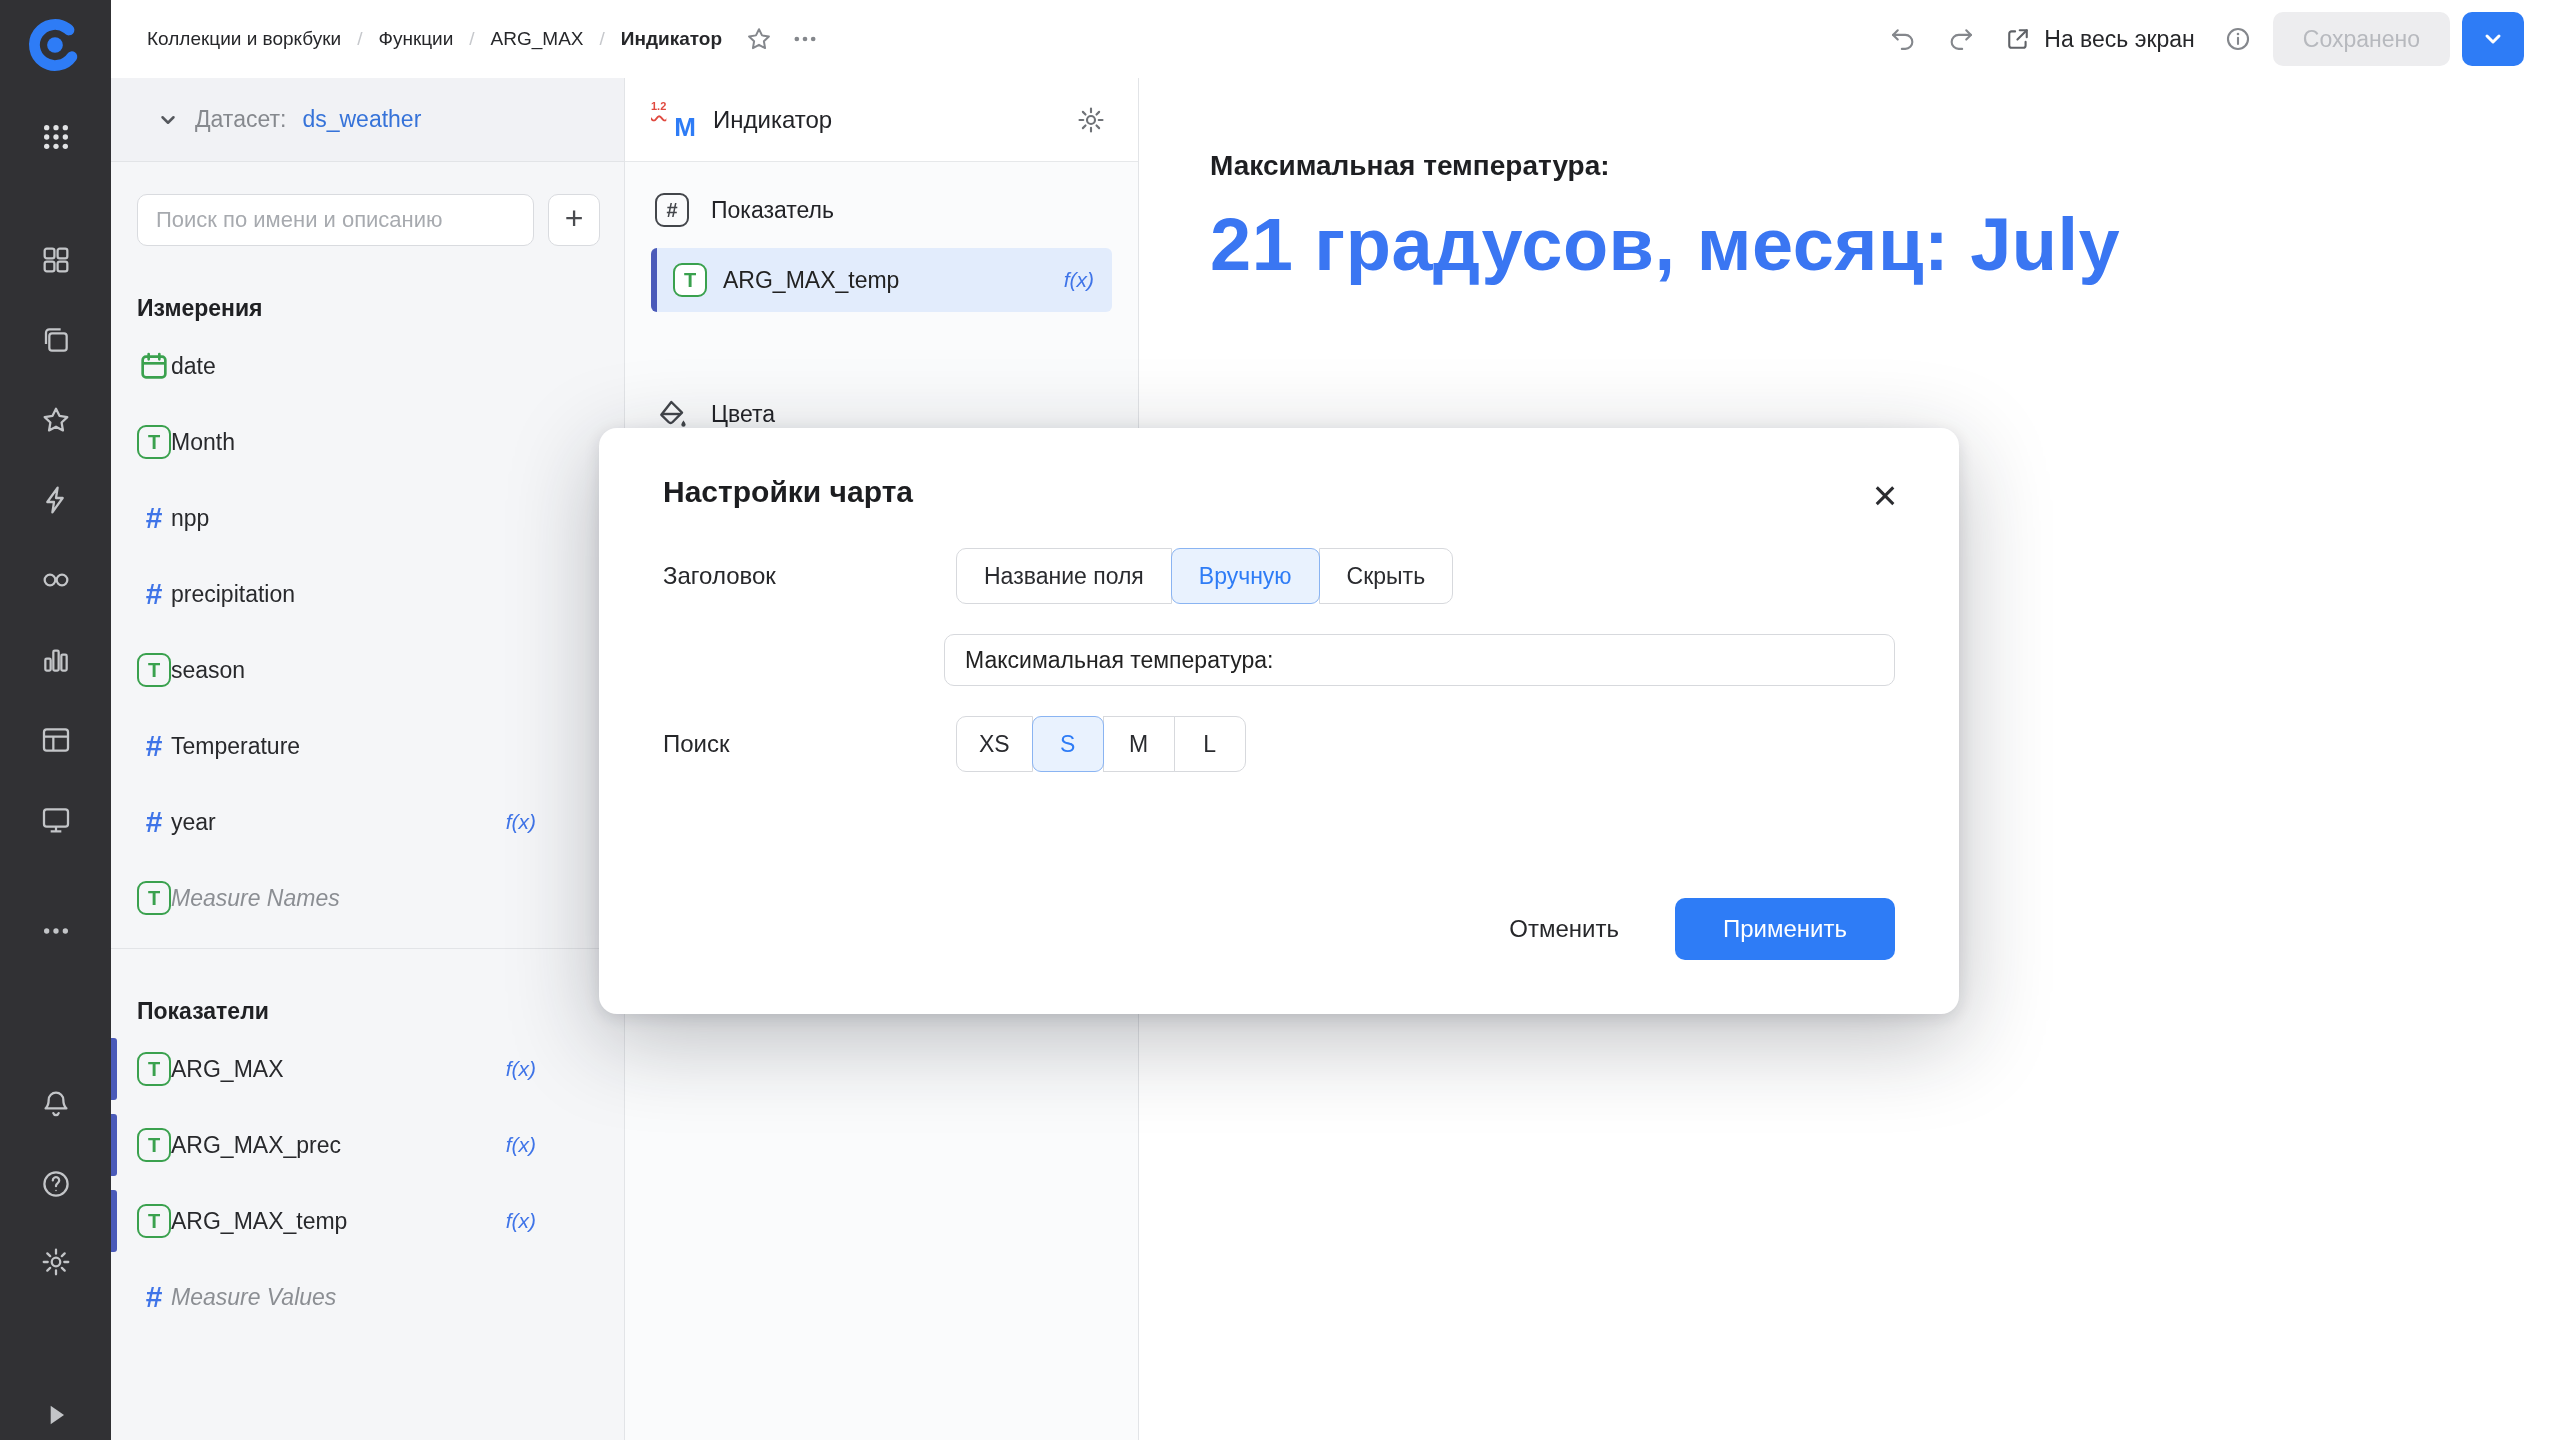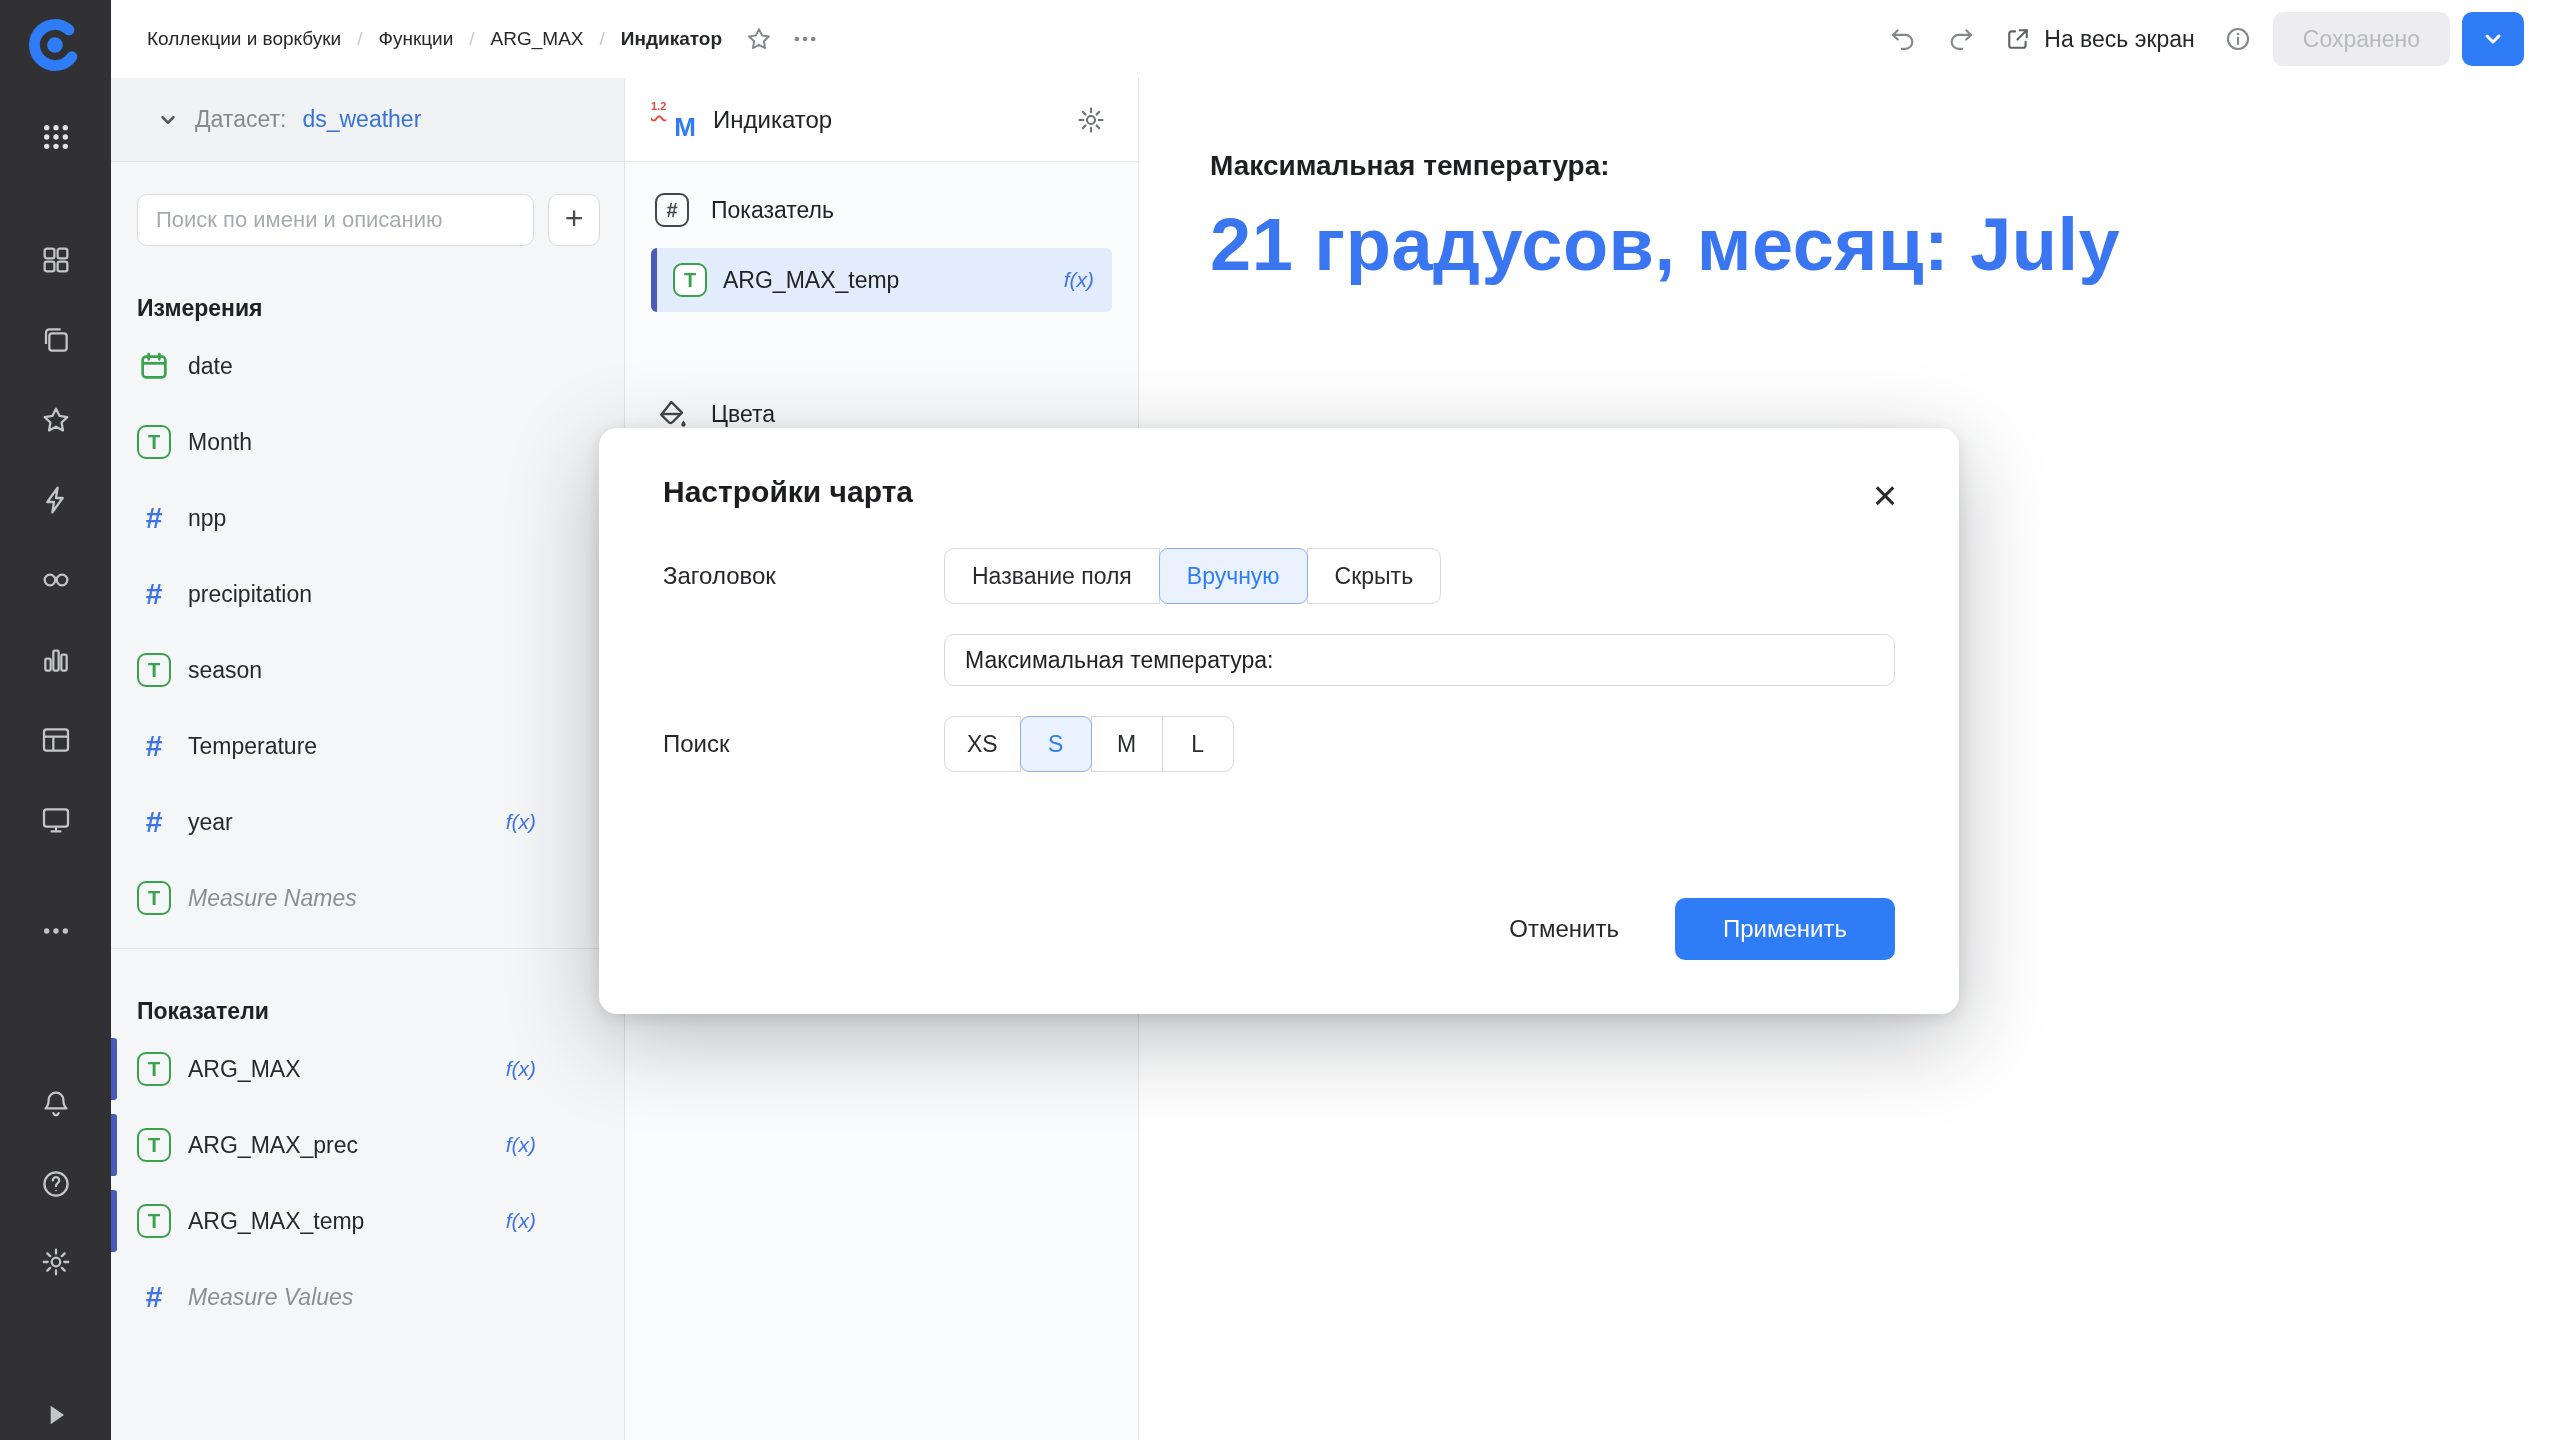--- a/index.html
+++ b/index.html
@@ -38,21 +38,21 @@
   .ds-header svg{width:22px;height:22px;color:#55585d;flex:none}
   .ds-label{color:#86898e;font-size:23px}
   .ds-name{color:var(--link,#3673d9);font-size:23px;text-decoration:none;cursor:pointer}
   .search-row{display:flex;gap:14px;margin:32px 24px 0 26px}
   .search-input{flex:1;height:52px;border:1px solid #d9dbdf;border-radius:10px;background:#fff;padding:0 18px;font-size:22px;color:#26272a;outline:none}
   .search-input::placeholder{color:#a7aaaf}
   .add-btn{width:52px;height:52px;border:1px solid #d9dbdf;border-radius:10px;background:#fff;color:#4a4c50;display:flex;align-items:center;justify-content:center;font-size:32px;line-height:1}
   .add-btn::before{content:"+";margin-top:-4px}
   .list-title{margin:48px 26px 6px;font-size:23px;font-weight:700;color:#202124;line-height:28px}
   .field-list{display:flex;flex-direction:column}
-  .field-row{position:relative;height:76px;display:flex;align-items:center;gap:17px;padding:0 88px 0 26px;cursor:pointer}
+  .field-row{position:relative;height:76px;display:flex;align-items:center;padding:0 88px 0 26px;cursor:pointer}
   .mark{position:absolute;left:0;top:7px;bottom:7px;width:6px;background:var(--marked-bar,#4a5ab9);border-radius:0 3px 3px 0}
   .flabel{font-size:23px;color:#28292c;white-space:nowrap}
   .flabel.muted{color:#8b8e93;font-style:italic}
   .fx{margin-left:auto;color:var(--blue-type,#3f74e8);font-style:italic;font-size:21px;white-space:nowrap}
   .divider{height:1px;background:#e2e4e7;margin:12px 0 0}
 
   .ticon{width:34px;height:34px;border:2px solid var(--green-type,#3aa14e);border-radius:9px;color:var(--green-type,#3aa14e);display:flex;align-items:center;justify-content:center;font-size:20px;font-weight:700;flex:none}
   .ticon::before{content:"T"}
   .numicon{width:34px;height:34px;display:flex;align-items:center;justify-content:center;color:var(--blue-type,#3f74e8);font-size:30px;font-weight:700;flex:none}
   .numicon::before{content:"#"}
@@ -86,21 +86,21 @@
   .modal{position:absolute;left:599px;top:428px;width:1360px;height:586px;background:#fff;border-radius:18px;
          box-shadow:0 25px 90px rgba(25,28,40,.28),0 4px 16px rgba(25,28,40,.12);padding:44px 64px 56px;z-index:50}
   .modal-title{font-size:30px;font-weight:700;color:#1c1d20;line-height:40px}
   .close{position:absolute;right:50px;top:44px;width:48px;height:48px;display:flex;align-items:center;justify-content:center;color:#2b2c30;font-size:42px;line-height:1}
   .close::before{content:"×"}
   .form-row{display:grid;grid-template-columns:281px 1fr;align-items:start;margin-top:36px}
   .form-row.size-row{margin-top:30px}
   .form-label{font-size:24px;color:#26272a;line-height:56px}
   .segmented{display:inline-flex;vertical-align:top}
   .seg{height:56px;padding:0 27px;border:1px solid #d7d9dd;background:#fff;font-size:23px;color:#2a2b2f;margin-left:-1px;position:relative;display:flex;align-items:center;justify-content:center}
-  .seg:nth-of-type(1){border-radius:10px 0 0 10px;margin-left:0}
+  .seg:nth-of-type(1){border-radius:10px 0 0 10px;margin-left:12px}
   .segmented .seg:last-child{border-radius:0 10px 10px 0}
   .seg.sel{background:var(--seg-selected-bg,#e9f2fe);color:var(--accent,#2e7cf6);border:1px solid var(--seg-selected-border,#8ab4f2);border-radius:9px;z-index:2}
   .segmented.size .seg{min-width:72px;padding:0 22px}
   .title-input{margin-top:30px;width:100%;height:52px;border:1px solid #d7d9dd;border-radius:10px;padding:0 20px;font-size:23px;color:#222;display:block;background:#fff;outline:none}
   .modal-footer{position:absolute;right:64px;bottom:54px;display:flex;align-items:center;gap:26px}
   .btn-flat{height:62px;padding:0 30px;font-size:24px;color:#26272a;border-radius:10px}
   .btn-primary{height:62px;padding:0 48px;font-size:24px;color:#fff;background:var(--accent,#2e7cf6);border-radius:10px;font-weight:500}
 </style>
 </head>
 <body>

